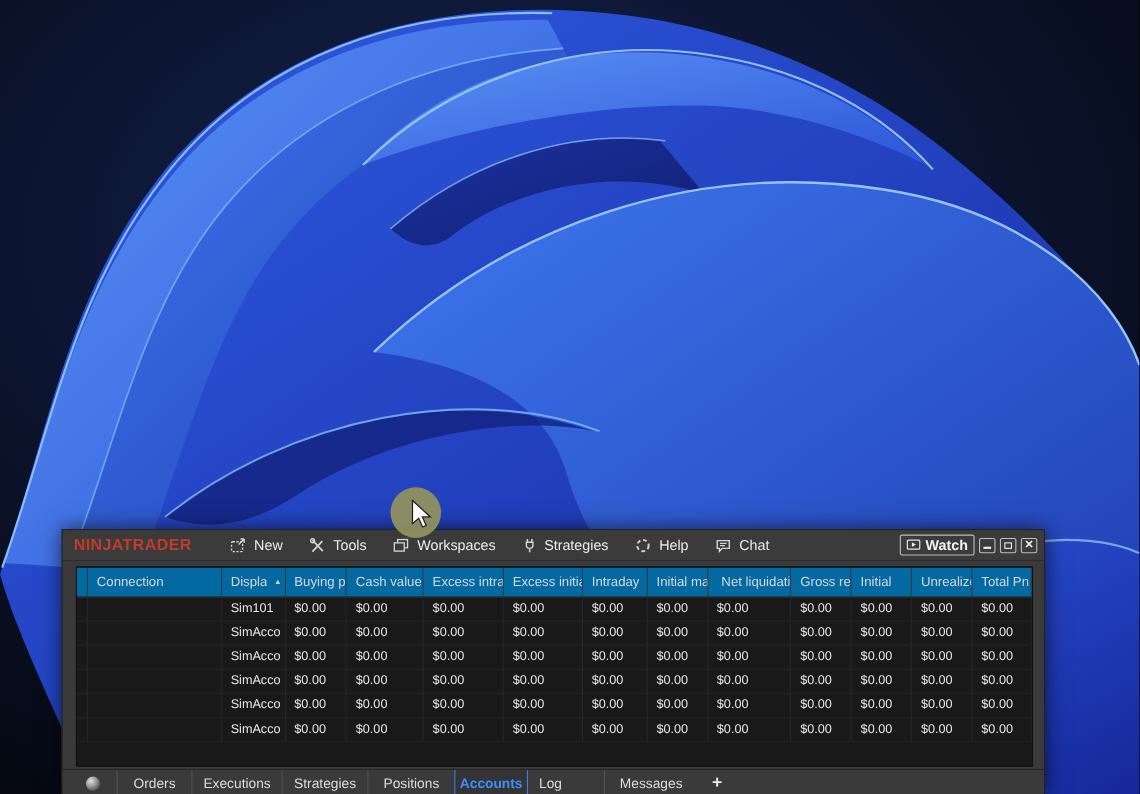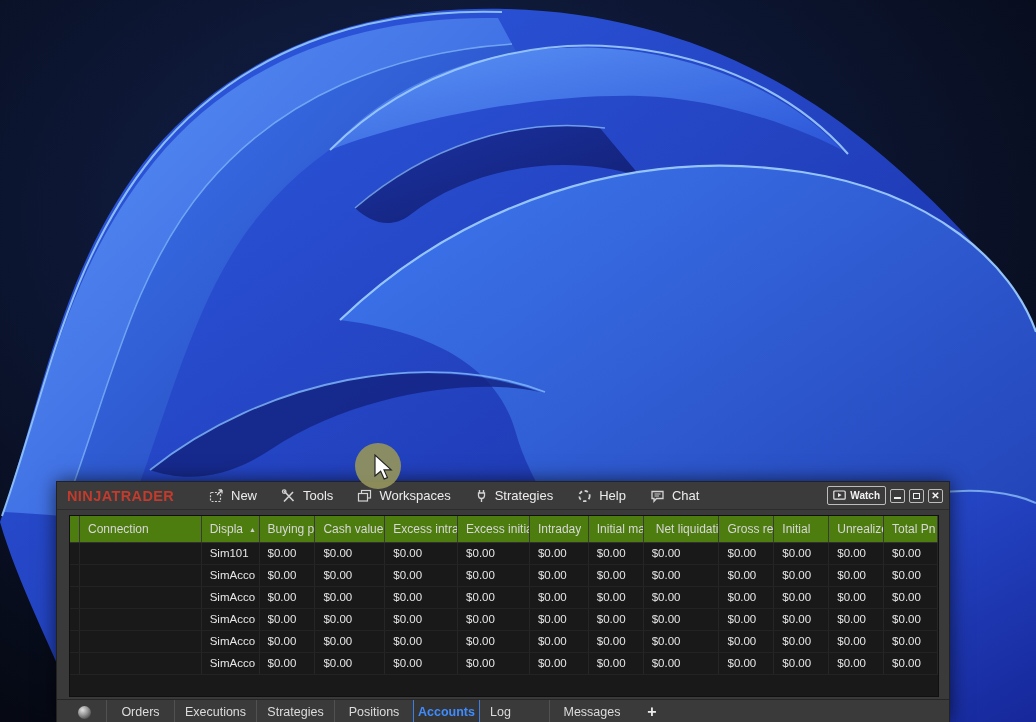--- a/index.html
+++ b/index.html
@@ -17,32 +17,32 @@
 
   
   .titlebar{height:27px;display:flex;align-items:center;padding:0 6px 0 10px;
             background:#3b3b3b;border-bottom:1px solid #2c2c2c;flex:0 0 auto;}
   .brand{color:#c23b2c;font-weight:bold;font-size:14.5px;letter-spacing:.4px;width:104px;flex:0 0 auto;}
   .menu{display:flex;align-items:center;gap:24px;margin-left:38px;}
   .menu-item{display:flex;align-items:center;gap:7px;color:#ececec;font-size:13px;cursor:default;}
   .menu-item svg{display:block;}
   .tb-right{margin-left:auto;display:flex;align-items:center;gap:4px;}
   .watch-btn{display:flex;align-items:center;gap:4px;border:1px solid #bdbdbd;border-radius:2px;
-             padding:1px 5px;height:15px;color:#f2f2f2;font-size:10px;font-weight:bold;}
+             padding:1px 5px;height:15px;color:#f2f2f2;font-size:13px;font-weight:bold;}
   .cap-btn{width:15px;height:14px;border:1px solid #bdbdbd;border-radius:2px;display:flex;
            align-items:center;justify-content:center;box-sizing:border-box;}
   .cap-min-glyph{width:7px;height:2px;background:#efefef;margin-top:4px;}
   .cap-max-glyph{width:7px;height:6px;border:1.5px solid #efefef;box-sizing:border-box;}
   .cap-close-glyph{color:#f3f3f3;font-size:10px;font-weight:bold;line-height:1;}
 
   
   .win-body{height:189px;box-sizing:border-box;padding:5px 12px 0;}
   .grid{width:870px;height:182px;background:#191919;border:1px solid #101010;
         box-sizing:border-box;display:flex;flex-direction:column;overflow:hidden;}
-  .ghead{display:flex;height:26px;flex:0 0 auto;background:#4d7c0f;border-bottom:1px solid #303030;}
+  .ghead{display:flex;height:26px;flex:0 0 auto;background:#0369a1;border-bottom:1px solid #303030;}
   .hcell{box-sizing:border-box;border-right:1px solid #3a3a3a;color:#d8d8d8;font-size:12px;
          line-height:25px;padding-left:8px;white-space:nowrap;overflow:hidden;display:flex;align-items:center;}
   .hcell span{overflow:hidden;white-space:nowrap;}
   .hcell .sort{font-size:7px;color:#cfcfcf;margin-left:6px;flex:0 0 auto;overflow:visible;}
   .mcell{padding-left:0 !important;}
   .grow{display:flex;height:21px;flex:0 0 auto;border-bottom:1px solid #232323;}
   .cell{box-sizing:border-box;border-right:1px solid #262626;color:#e6e6e6;font-size:11.5px;
         line-height:20px;padding-left:8px;white-space:nowrap;overflow:hidden;}
   .gfill{flex:1;background:#191919;}
 

